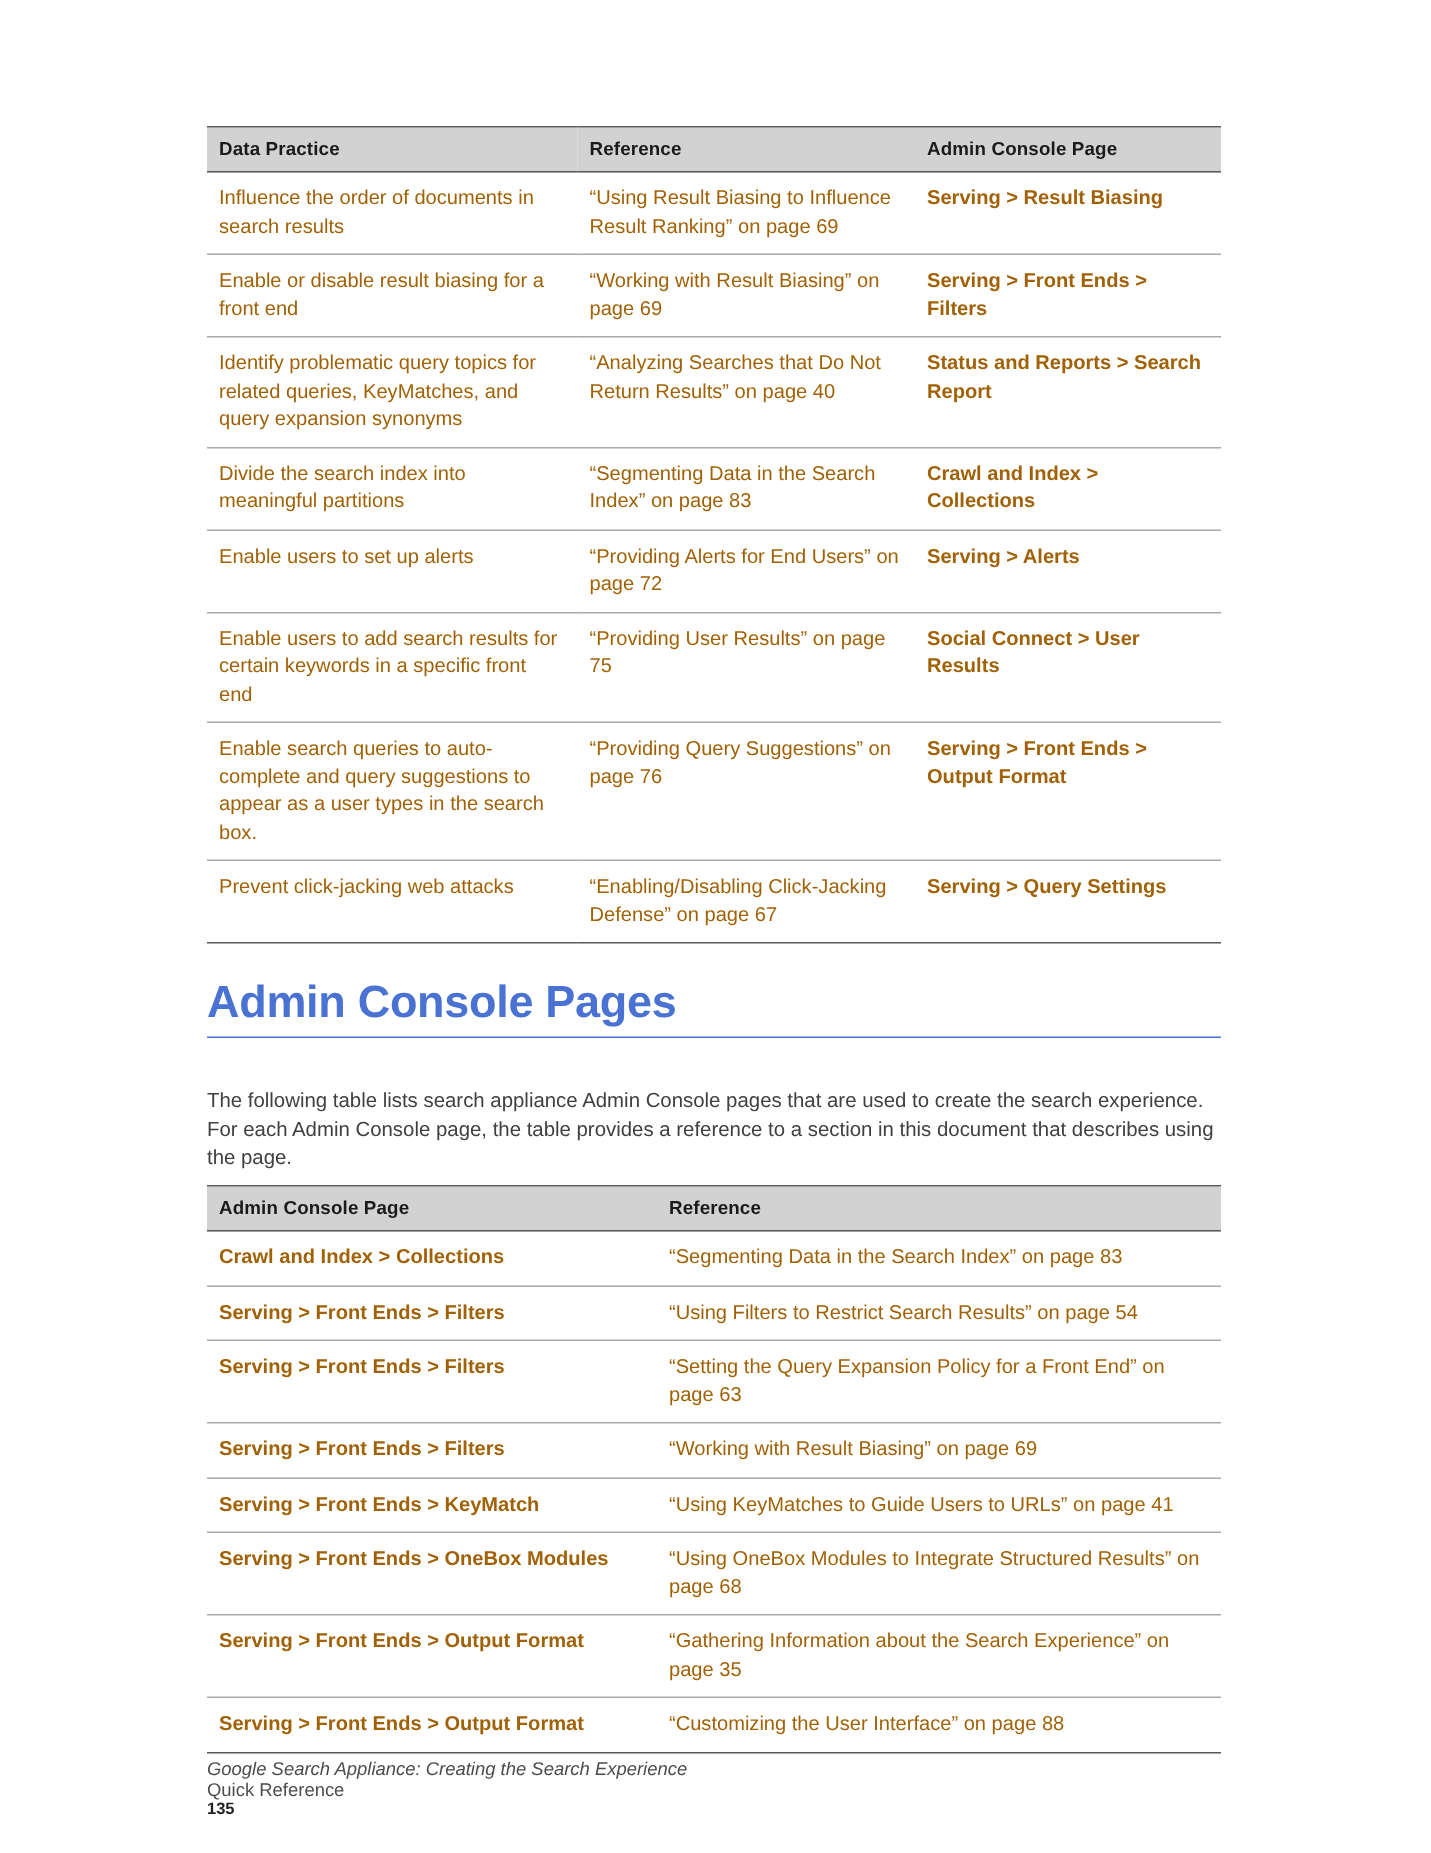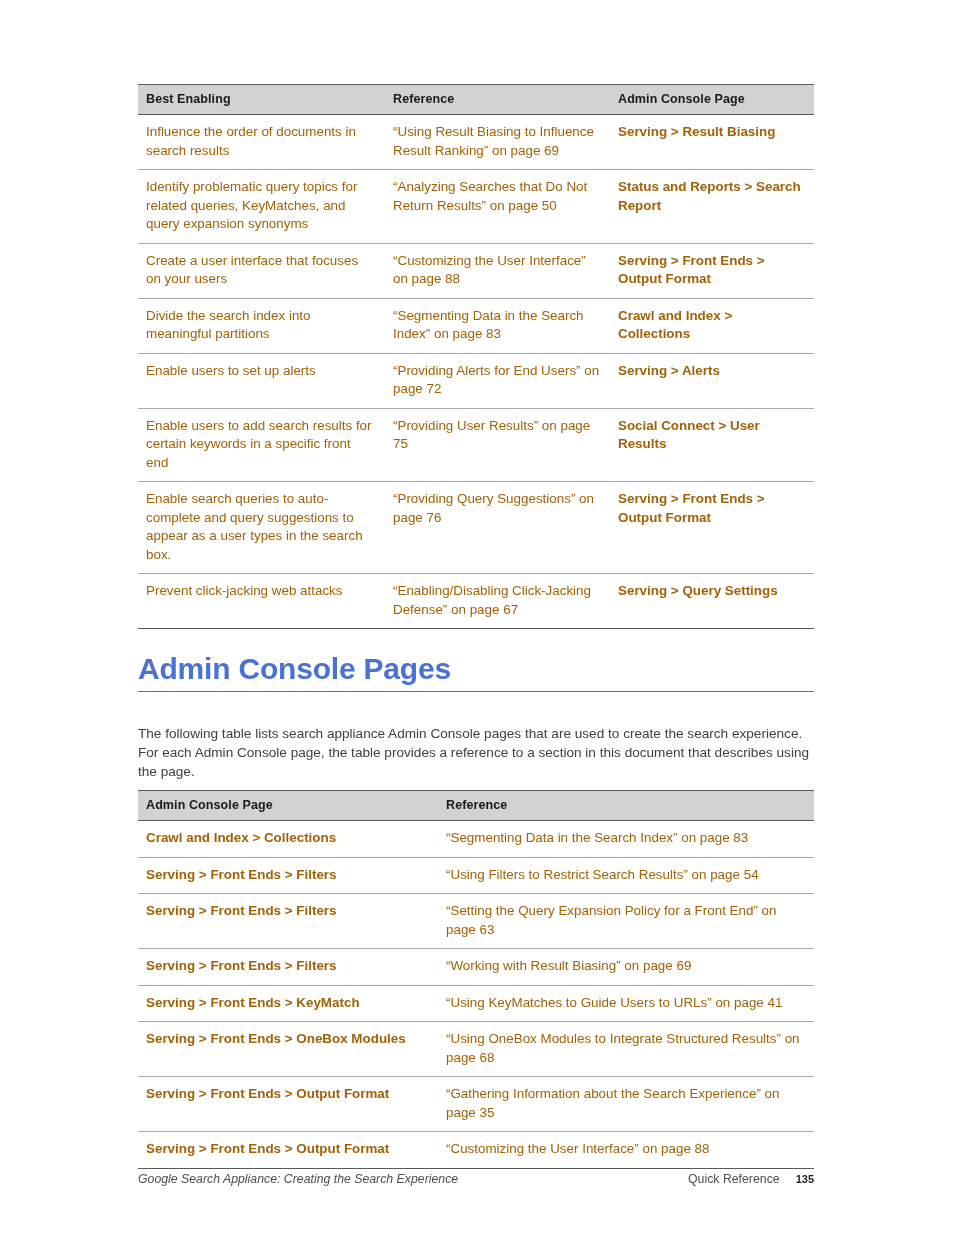--- a/index.html
+++ b/index.html
@@ -99,20 +99,21 @@
   
   .footer {
     position: absolute;
     left: 0;
     top: 1172px;
     width: 676px;
     display: flex;
     align-items: baseline;
     font-size: 12.3px;
     color: #4d4d4f;
+    flex-direction: column;
   }
   .footer .doc-title {
     font-style: italic;
     flex: 1 1 auto;
   }
   .footer .qref {
     margin-right: 16px;
   }
   .footer .pagenum {
     font-weight: bold;
@@ -126,40 +127,40 @@
 <div class="page">
 
   <table class="doc-table t1">
     <colgroup>
         <col class="c1">
         <col class="c2">
         <col class="c3">
       </colgroup>
     <thead>
       <tr>
-        <th>Best Enabling</th>
+        <th>Data Practice</th>
         <th>Reference</th>
         <th>Admin Console Page</th>
       </tr>
     </thead>
     <tbody>
       <tr>
         <td>Influence the order of documents in search results</td>
         <td>“Using Result Biasing to Influence Result Ranking” on page 69</td>
         <td class="bold">Serving &gt; Result Biasing</td>
       </tr>
       <tr>
+        <td>Enable or disable result biasing for a front end</td>
+        <td>“Working with Result Biasing” on page 69</td>
+        <td class="bold">Serving &gt; Front Ends &gt; Filters</td>
+      </tr>
+      <tr>
         <td>Identify problematic query topics for related queries, KeyMatches, and query expansion synonyms</td>
-        <td>“Analyzing Searches that Do Not Return Results” on page 50</td>
+        <td>“Analyzing Searches that Do Not Return Results” on page 40</td>
         <td class="bold">Status and Reports &gt; Search Report</td>
-      </tr>
-      <tr>
-        <td>Create a user interface that focuses on your users</td>
-        <td>“Customizing the User Interface” on page 88</td>
-        <td class="bold">Serving &gt; Front Ends &gt; Output Format</td>
       </tr>
       <tr>
         <td>Divide the search index into meaningful partitions</td>
         <td>“Segmenting Data in the Search Index” on page 83</td>
         <td class="bold">Crawl and Index &gt; Collections</td>
       </tr>
       <tr>
         <td>Enable users to set up alerts</td>
         <td>“Providing Alerts for End Users” on page 72</td>
         <td class="bold">Serving &gt; Alerts</td>

